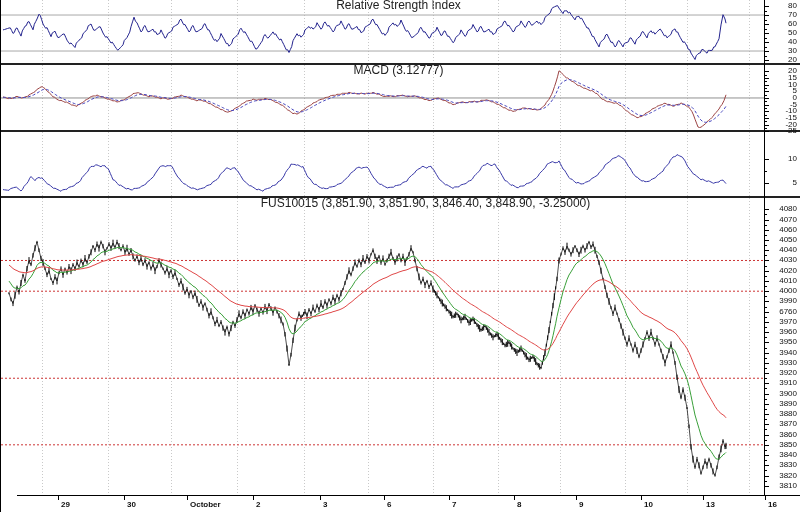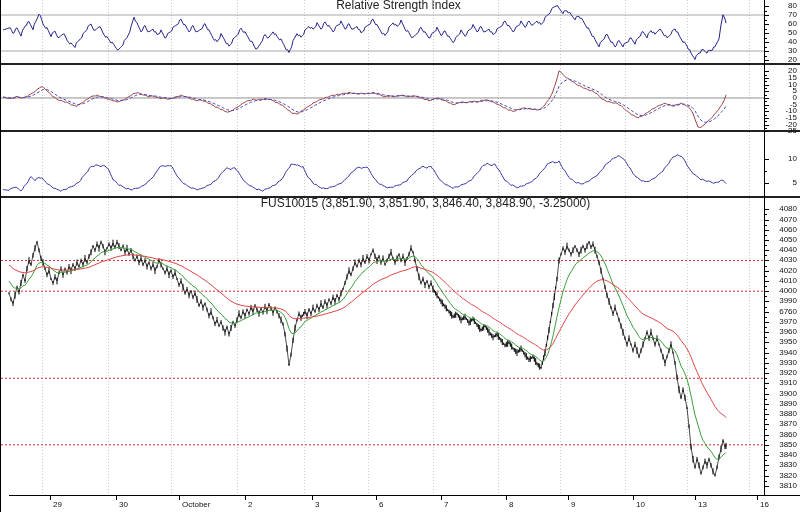--- a/index.html
+++ b/index.html
@@ -21,21 +21,21 @@
     position:absolute;left:763px;top:0;width:37px;height:496px;
     border-left:1px solid #000;box-sizing:border-box;
   }
   .ytick{position:absolute;height:1px;background:#000;left:0;}
   .ytick.major{width:4px;}
   .ytick.minor{width:2px;}
   .ylabel{
     position:absolute;right:4px;font-size:8px;line-height:8px;color:#111;
     white-space:nowrap;
   }
-  #bottom-axis{position:absolute;left:8px;top:495px;width:652px;height:17px;}
+  #bottom-axis{position:absolute;left:16px;top:495px;width:652px;height:17px;font-weight:bold;}
   #bottom-line{position:absolute;left:0;top:0;width:800px;height:1px;background:#000;}
   .xtick{position:absolute;top:1px;width:1px;height:4px;background:#000;}
   .xlabel{position:absolute;top:5px;font-size:8px;line-height:9px;color:#111;white-space:nowrap;}
   #logo{
     position:absolute;left:63px;top:203px;background:#fff;border:1px solid #999;
     box-shadow:1px 1px 0 #ccc;padding:1px 4px 2px 4px;font-size:11px;font-weight:bold;
     line-height:13px;white-space:nowrap;
   }
   #logo .p1{color:#cc2222;}
   #logo .p2{color:#111;}
@@ -61,20 +61,21 @@
         <line x1="686.5" y1="0" x2="686.5" y2="63" stroke="#c9c9c9" stroke-width="1" stroke-dasharray="1,2"></line>
         <line x1="748.5" y1="0" x2="748.5" y2="63" stroke="#c9c9c9" stroke-width="1" stroke-dasharray="1,2"></line>
         <line x1="0" y1="15.030000000000001" x2="763" y2="15.030000000000001" stroke="#a8a8a8" stroke-width="1"></line>
         <line x1="0" y1="51.03000000000001" x2="763" y2="51.03000000000001" stroke="#a8a8a8" stroke-width="1"></line>
         <polyline points="2.0,29.9 3.5,29.5 5.0,29.0 6.5,28.5 8.0,28.0 9.3,27.9 10.7,30.6 12.0,33.4 13.3,32.5 14.7,28.7 16.0,27.9 17.3,30.6 18.7,33.4 20.0,36.1 21.3,30.9 22.7,28.5 24.0,26.2 25.3,25.6 26.7,22.1 28.0,21.6 29.3,24.3 30.7,27.1 32.0,29.8 33.3,24.3 34.7,21.6 36.0,19.0 38.0,14.2 39.3,15.5 40.7,19.8 42.0,24.0 43.3,26.2 44.7,28.3 46.0,27.6 47.3,30.6 48.7,33.7 50.0,36.7 51.3,32.9 52.7,32.1 54.0,31.2 55.3,34.3 56.7,37.3 58.0,37.5 59.3,36.3 60.7,35.2 62.0,34.0 63.3,34.1 64.7,37.2 66.0,40.2 67.3,42.1 68.7,43.9 70.0,42.9 71.3,44.4 72.7,46.0 74.0,47.5 75.3,43.1 76.7,41.7 78.0,40.2 79.3,39.1 80.7,37.9 82.0,33.9 83.3,32.4 84.7,31.0 86.0,29.5 87.3,25.7 88.7,24.9 90.0,24.0 91.3,27.1 92.7,30.1 94.0,30.3 95.3,29.1 96.7,28.0 98.0,26.8 99.3,26.9 100.7,30.0 102.0,33.0 103.3,35.2 104.7,37.3 106.0,36.6 107.3,38.7 108.7,40.9 110.0,43.0 111.3,42.2 112.7,44.4 114.0,46.5 115.3,48.4 116.7,50.2 118.0,49.2 119.3,47.7 120.7,46.3 122.0,44.8 123.3,40.4 124.7,39.0 126.0,37.5 127.3,34.9 128.7,32.2 130.0,26.7 131.5,21.9 133.0,17.2 134.5,21.4 136.0,22.7 137.3,25.8 138.7,28.8 140.0,31.9 141.3,30.7 142.7,26.7 144.0,25.5 145.3,28.6 146.7,31.6 148.0,31.7 149.3,30.9 150.7,30.0 152.0,29.2 153.3,31.9 154.7,31.8 156.0,34.5 157.3,34.0 158.7,33.4 160.0,29.9 161.3,32.7 162.7,35.4 164.0,38.2 165.3,37.3 166.7,33.6 168.0,32.7 169.3,31.9 170.7,31.0 172.0,27.2 173.3,26.4 174.7,25.5 176.0,24.7 177.3,23.8 178.7,20.1 180.0,19.2 181.3,22.0 182.7,24.7 184.0,24.5 185.3,27.0 186.7,29.4 188.0,31.9 189.3,30.7 190.7,26.7 192.0,25.5 193.3,28.6 194.7,31.6 196.0,31.7 197.3,30.9 198.7,30.0 200.0,29.2 201.3,28.3 202.7,24.6 204.0,23.7 205.3,26.8 206.7,29.8 208.0,29.9 209.3,32.7 210.7,35.4 212.0,38.2 213.3,40.3 214.7,39.6 216.0,41.7 217.3,40.0 218.7,38.2 220.0,33.5 221.3,36.0 222.7,38.4 224.0,40.9 225.3,43.6 226.7,43.5 228.0,46.2 229.3,44.8 230.7,43.3 232.0,38.9 233.3,37.8 234.7,36.6 236.0,35.5 237.3,34.0 238.7,29.7 240.0,28.2 241.3,30.4 242.7,32.5 244.0,31.7 245.3,34.2 246.7,36.6 248.0,39.1 249.3,41.5 250.7,41.1 252.0,43.5 253.3,46.3 254.7,49.0 256.0,48.8 257.3,46.8 258.7,44.7 260.0,42.7 261.3,40.9 262.7,36.3 264.0,34.5 265.3,36.4 266.7,38.2 268.0,37.1 269.3,35.4 270.7,33.6 272.0,31.9 273.3,34.3 274.7,33.9 276.0,36.3 277.3,38.2 278.7,40.0 280.0,38.9 281.3,41.7 282.7,44.4 284.0,47.2 285.3,49.9 286.7,49.8 288.0,52.5 289.3,49.6 290.7,46.6 292.0,40.7 293.3,38.4 294.7,36.0 296.0,33.7 297.3,35.8 298.7,35.1 300.0,37.2 301.3,35.8 302.7,34.3 304.0,29.9 305.3,28.8 306.7,27.6 308.0,26.5 309.3,28.3 310.7,27.3 312.0,29.1 313.3,28.0 314.7,26.8 316.0,22.7 317.3,24.9 318.7,27.0 320.0,29.2 321.3,27.7 322.7,23.4 324.0,21.9 325.3,24.1 326.7,26.2 328.0,25.4 329.3,27.6 330.7,29.7 332.0,31.9 333.3,30.7 334.7,26.7 336.0,25.5 337.3,25.0 338.7,24.4 340.0,20.9 341.3,23.7 342.7,26.4 344.0,29.2 345.3,28.3 346.7,24.6 348.0,23.7 349.3,26.5 350.7,29.2 352.0,29.0 353.3,28.2 354.7,27.3 356.0,26.5 357.3,29.5 358.7,29.7 360.0,32.7 361.3,31.9 362.7,31.0 364.0,27.2 365.3,26.4 366.7,25.5 368.0,24.7 369.3,23.8 370.7,20.1 372.0,19.2 373.3,22.0 374.7,24.7 376.0,24.5 377.3,27.0 378.7,29.4 380.0,31.9 381.3,34.0 382.7,33.3 384.0,35.4 385.3,33.7 386.7,31.9 388.0,27.2 389.3,25.8 390.7,24.3 392.0,22.9 393.3,25.0 394.7,24.3 396.0,26.4 397.3,25.3 398.7,24.1 400.0,20.0 401.3,23.1 402.7,26.1 404.0,29.2 405.3,31.3 406.7,30.6 408.0,32.7 409.3,35.2 410.7,37.6 412.0,37.1 413.3,36.0 414.7,34.8 416.0,33.7 417.3,32.5 418.7,28.5 420.0,27.3 421.3,29.8 422.7,32.2 424.0,31.7 425.3,33.9 426.7,36.0 428.0,38.2 429.3,37.3 430.7,33.6 432.0,32.7 433.3,31.9 434.7,31.0 436.0,27.2 437.3,30.0 438.7,32.7 440.0,35.5 441.3,34.9 442.7,31.5 444.0,30.9 445.3,33.7 446.7,36.4 448.0,36.2 449.3,38.4 450.7,40.5 452.0,42.7 453.3,41.5 454.7,37.5 456.0,36.3 457.3,35.2 458.7,34.0 460.0,29.9 461.3,32.1 462.7,34.2 464.0,36.4 465.3,35.2 466.7,31.2 468.0,30.0 469.3,29.2 470.7,28.3 472.0,24.5 473.3,27.0 474.7,29.4 476.0,31.9 477.3,31.0 478.7,27.3 480.0,26.4 481.3,29.2 482.7,31.9 484.0,31.7 485.3,30.9 486.7,30.0 488.0,29.2 489.3,31.9 490.7,31.8 492.0,34.5 493.3,33.7 494.7,32.8 496.0,29.0 497.3,28.2 498.7,27.3 500.0,26.5 501.3,25.6 502.7,21.9 504.0,21.0 505.3,23.5 506.7,25.9 508.0,25.4 509.3,27.6 510.7,29.7 512.0,31.9 513.3,31.0 514.7,27.3 516.0,26.4 517.3,25.6 518.7,24.7 520.0,20.9 521.3,23.1 522.7,25.2 524.0,27.4 525.3,26.2 526.7,22.2 528.0,21.0 529.3,23.2 530.7,25.3 532.0,24.5 533.3,23.4 534.7,22.2 536.0,21.1 537.3,23.2 538.7,22.5 540.0,24.6 541.3,23.2 542.7,21.7 544.0,17.3 545.3,16.2 546.7,15.0 548.0,13.9 549.3,12.7 550.7,8.7 552.0,7.5 553.5,6.8 555.0,6.1 556.5,5.6 558.0,8.1 559.3,9.9 560.7,11.8 562.0,13.6 563.3,10.8 564.7,10.8 566.0,10.9 567.3,13.0 568.7,12.2 570.0,14.4 571.3,16.2 572.7,18.1 574.0,19.9 575.3,16.8 576.7,16.5 578.0,16.3 579.3,18.7 580.7,18.2 582.0,20.7 583.3,23.1 584.7,25.6 586.0,28.0 587.3,27.9 588.7,30.6 590.0,33.4 591.3,36.4 592.7,36.5 594.0,39.6 595.3,42.0 596.7,44.5 598.0,46.9 599.3,42.6 600.7,41.1 602.0,39.7 603.3,38.8 604.7,35.0 606.0,34.2 607.3,36.9 608.7,39.7 610.0,42.4 611.3,42.0 612.7,44.4 614.0,46.9 615.3,45.7 616.7,41.6 618.0,40.5 619.3,42.6 620.7,44.8 622.0,46.9 623.3,43.5 624.7,42.9 626.0,42.4 627.3,41.8 628.7,38.3 630.0,37.8 631.3,39.9 632.7,42.1 634.0,44.2 635.3,39.9 636.7,38.4 638.0,37.0 639.3,36.1 640.7,32.3 642.0,31.5 643.3,33.6 644.7,35.8 646.0,37.9 647.3,33.6 648.7,32.1 650.0,30.7 651.3,32.8 652.7,32.0 654.0,34.2 655.3,32.7 656.7,31.3 658.0,29.8 659.3,29.1 660.7,31.2 662.0,33.4 663.3,35.8 664.7,35.3 666.0,37.8 667.3,36.6 668.7,35.5 670.0,34.3 671.3,30.6 672.7,29.7 674.0,28.9 675.3,31.9 676.7,32.0 678.0,35.1 679.3,37.5 680.7,40.0 682.0,42.4 683.3,41.7 684.7,43.8 686.0,46.0 687.3,49.3 688.7,49.7 690.0,53.1 691.3,55.2 692.7,57.4 694.0,59.5 695.3,55.5 696.7,54.3 698.0,53.2 699.3,52.9 700.7,49.7 702.0,49.5 703.3,50.7 704.7,52.0 706.0,53.2 707.3,50.4 708.7,50.4 710.0,50.5 711.3,50.2 712.7,47.0 714.0,46.8 715.3,44.1 716.7,41.5 718.0,38.8 720.0,24.9 722.0,14.7 724.0,19.0 725.0,23.2 " fill="none" stroke="#23238e" stroke-width="1"></polyline>
       </svg>
   </div>
   <div class="divider" style="top:63px;"></div>
 
   <div class="panel" id="panel-macd" style="top:65px;height:65px;">
+    <div class="panel-title">MACD (3.12777)</div>
     <svg width="763" height="65">
         <line x1="41.5" y1="0" x2="41.5" y2="65" stroke="#c9c9c9" stroke-width="1" stroke-dasharray="1,2"></line>
         <line x1="107.5" y1="0" x2="107.5" y2="65" stroke="#c9c9c9" stroke-width="1" stroke-dasharray="1,2"></line>
         <line x1="170.5" y1="0" x2="170.5" y2="65" stroke="#c9c9c9" stroke-width="1" stroke-dasharray="1,2"></line>
         <line x1="236.5" y1="0" x2="236.5" y2="65" stroke="#c9c9c9" stroke-width="1" stroke-dasharray="1,2"></line>
         <line x1="303.5" y1="0" x2="303.5" y2="65" stroke="#c9c9c9" stroke-width="1" stroke-dasharray="1,2"></line>
         <line x1="367.5" y1="0" x2="367.5" y2="65" stroke="#c9c9c9" stroke-width="1" stroke-dasharray="1,2"></line>
         <line x1="432.5" y1="0" x2="432.5" y2="65" stroke="#c9c9c9" stroke-width="1" stroke-dasharray="1,2"></line>
         <line x1="497.5" y1="0" x2="497.5" y2="65" stroke="#c9c9c9" stroke-width="1" stroke-dasharray="1,2"></line>
         <line x1="559.5" y1="0" x2="559.5" y2="65" stroke="#c9c9c9" stroke-width="1" stroke-dasharray="1,2"></line>

